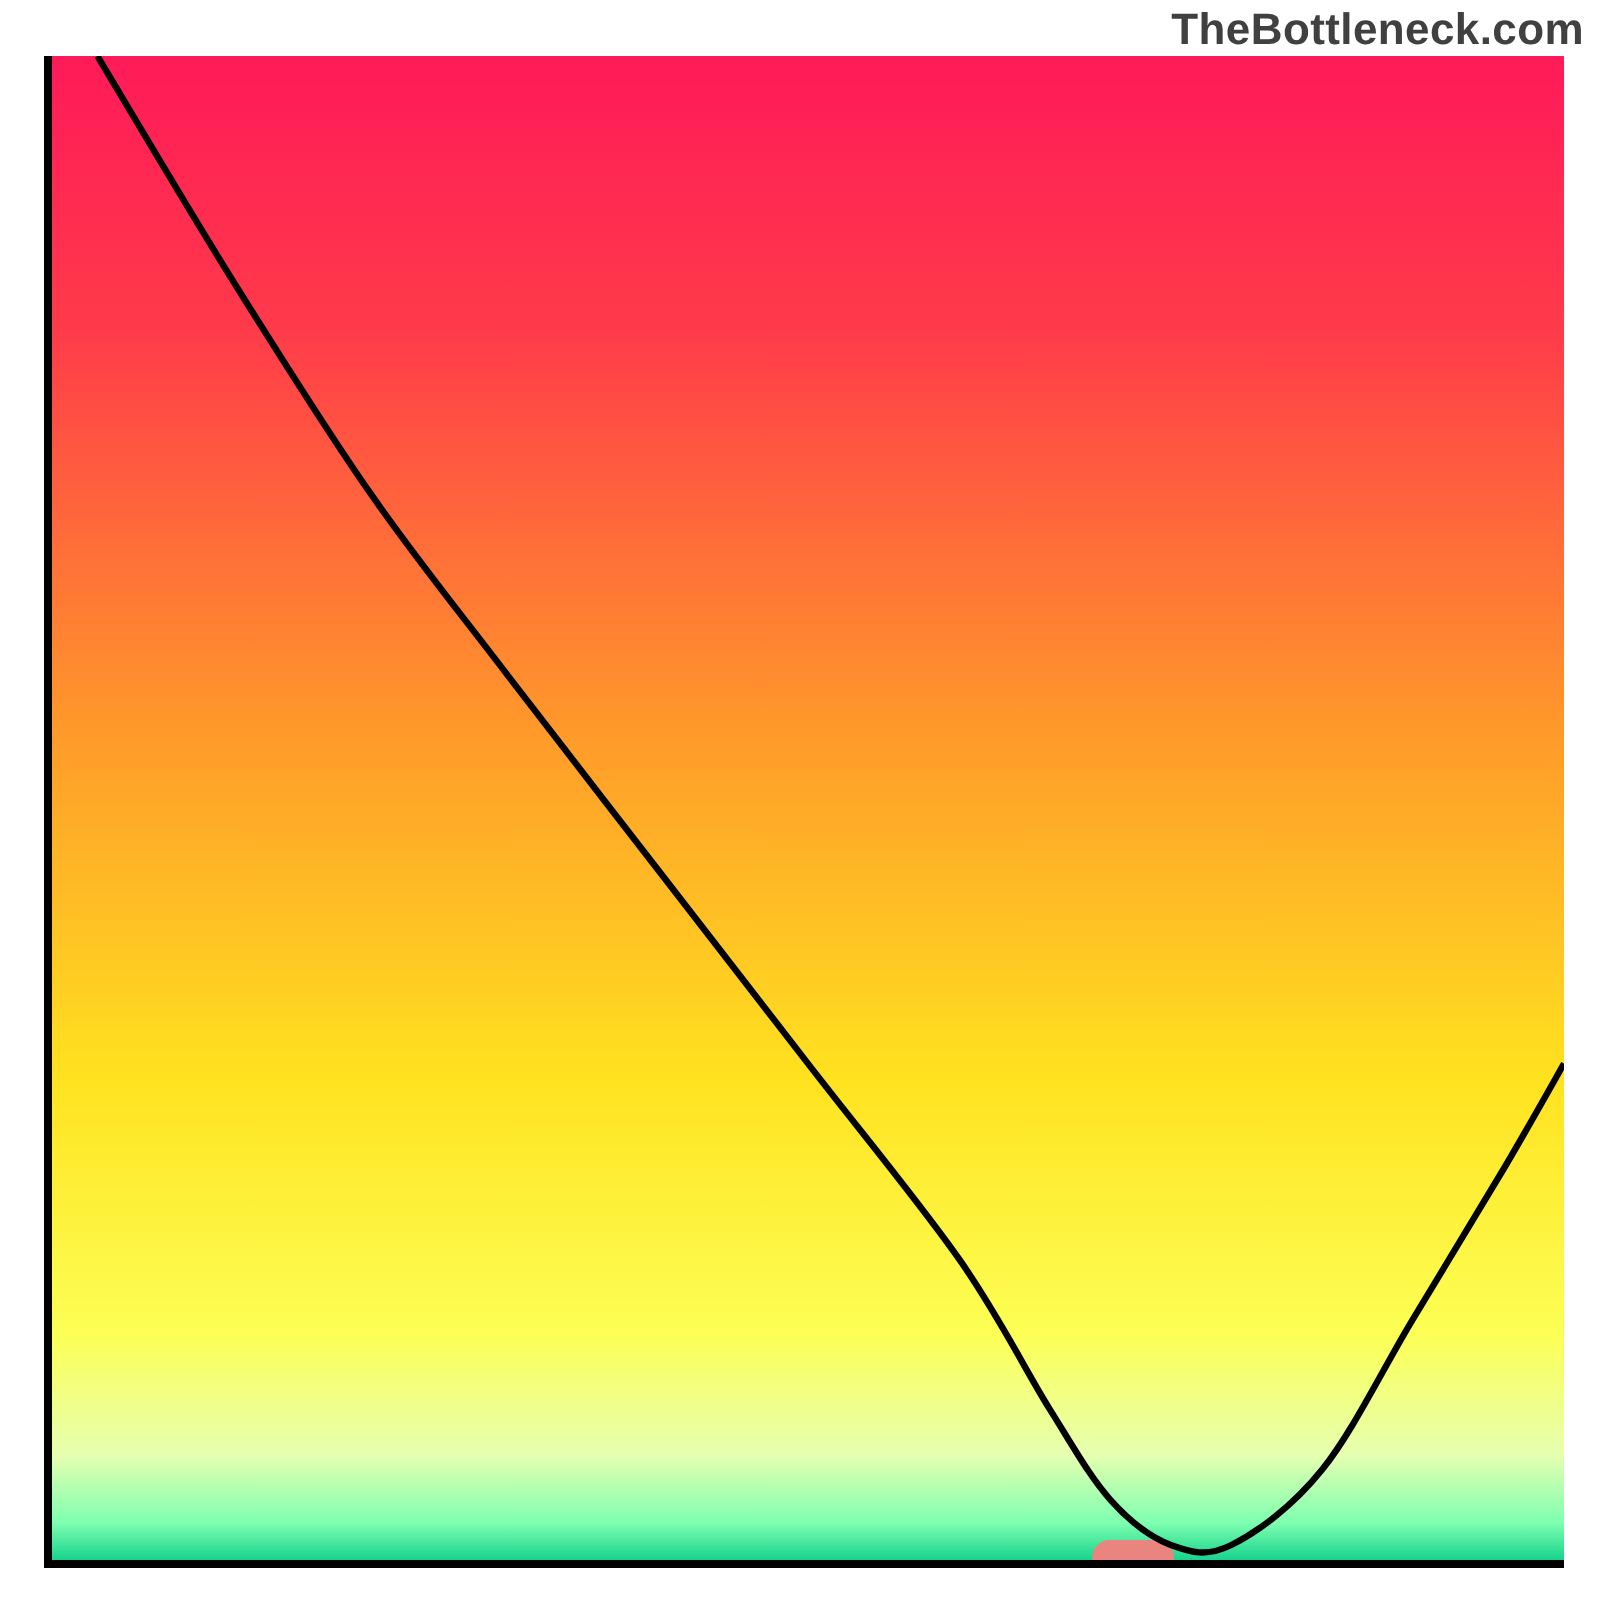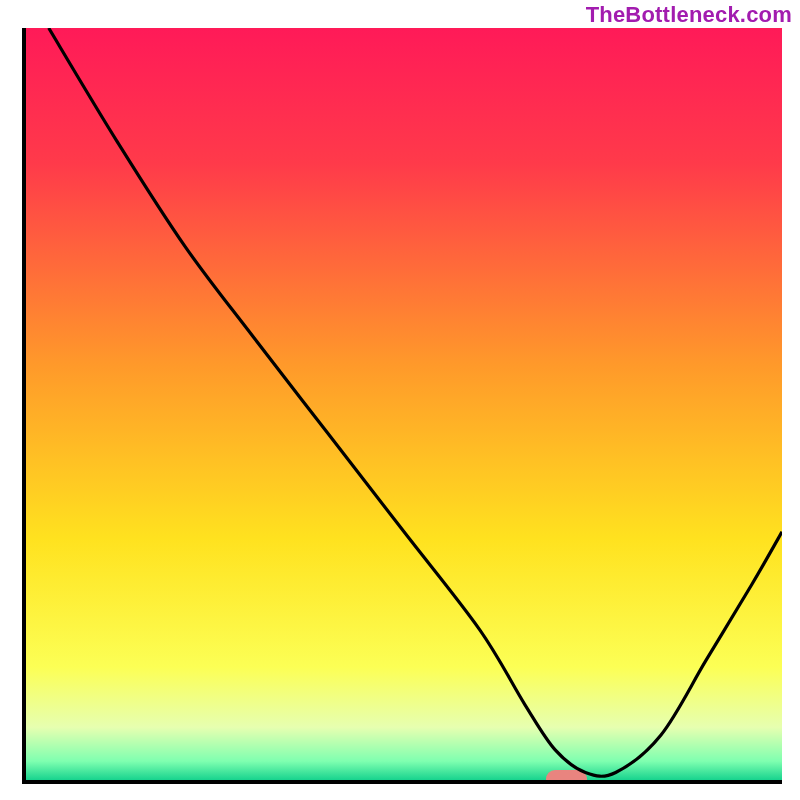--- a/index.html
+++ b/index.html
@@ -14,21 +14,21 @@
     position: relative;
     width: 800px;
     height: 800px;
   }
   .watermark {
     position: absolute;
     top: 2px;
     right: 8px;
     font-size: 22px;
     font-weight: bold;
-    color: #a21caf;
+    color: #404040;
     letter-spacing: 0.2px;
     z-index: 5;
   }
   .plot-area {
     position: absolute;
     left: 22px;
     top: 28px;
     width: 756px;
     height: 752px;
     border-left: 4px solid #000;

